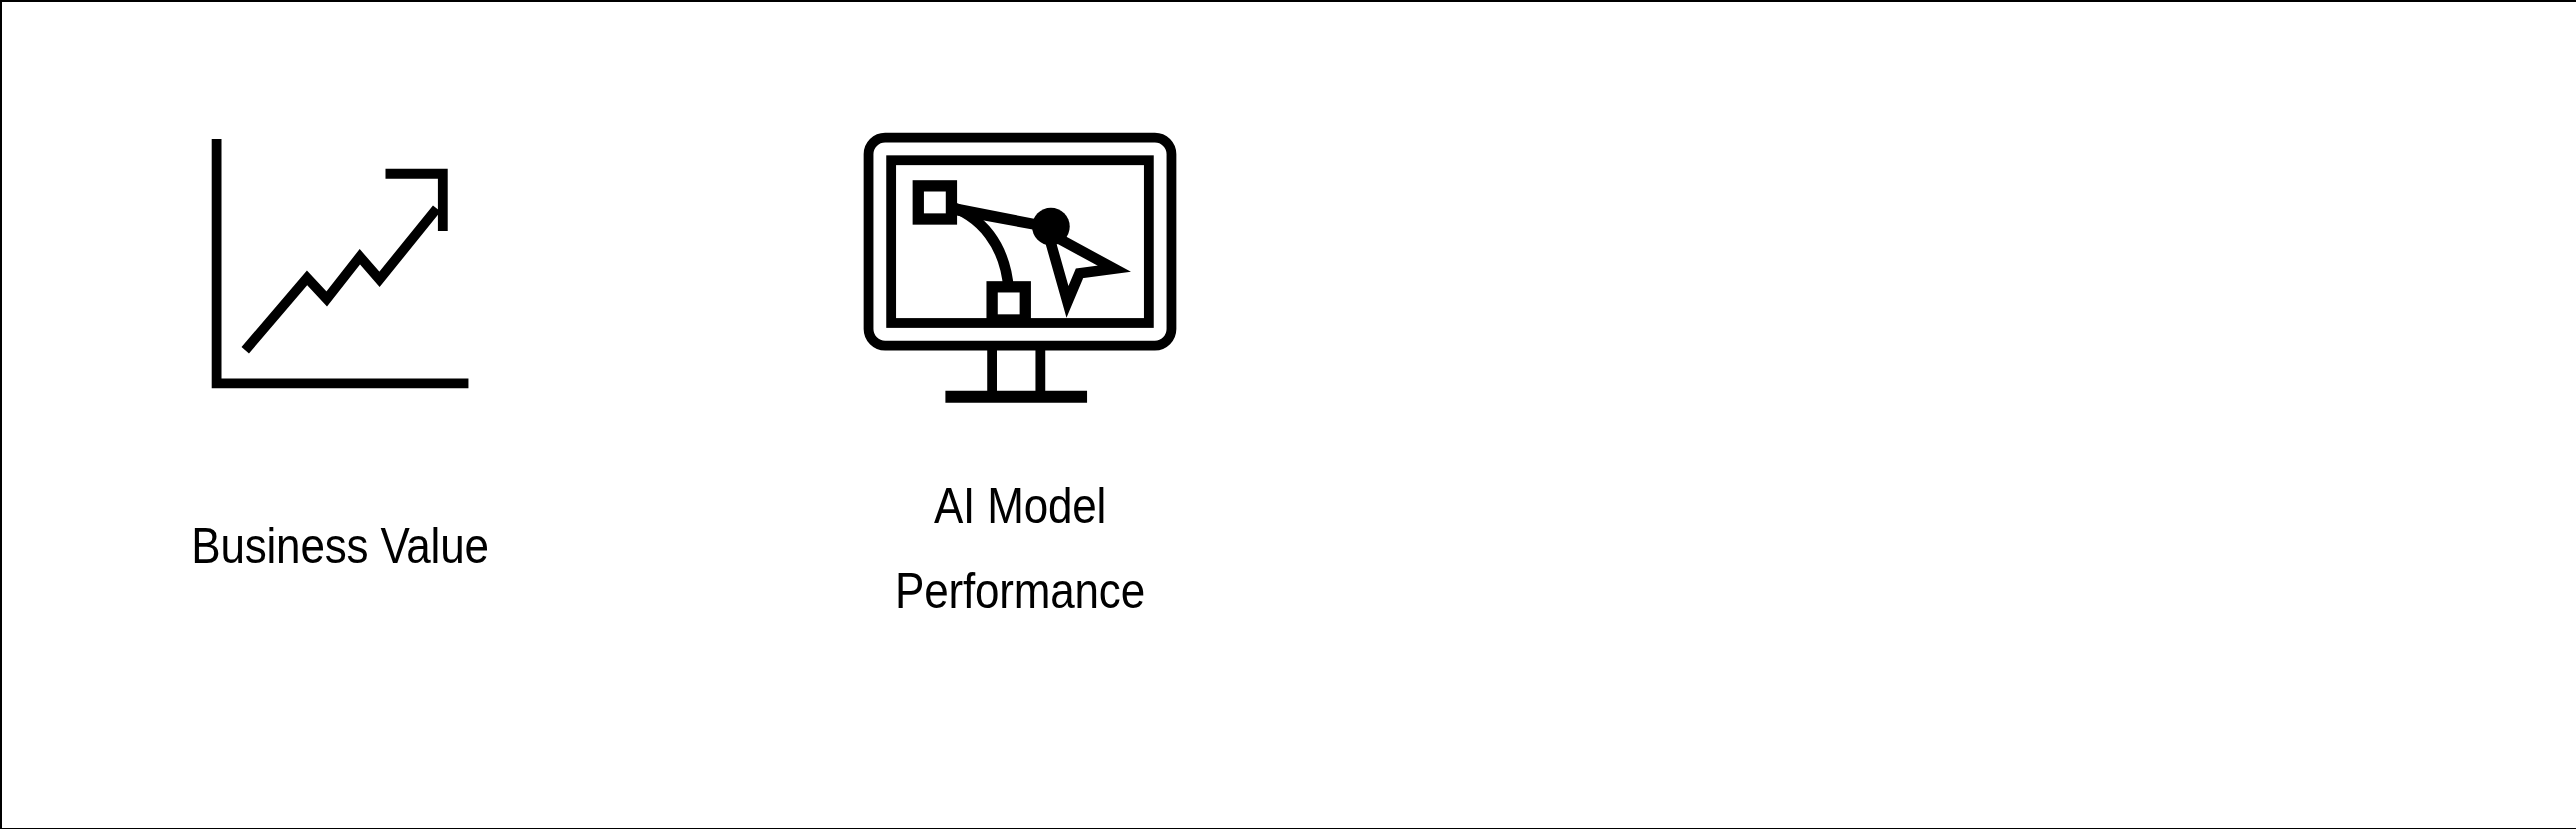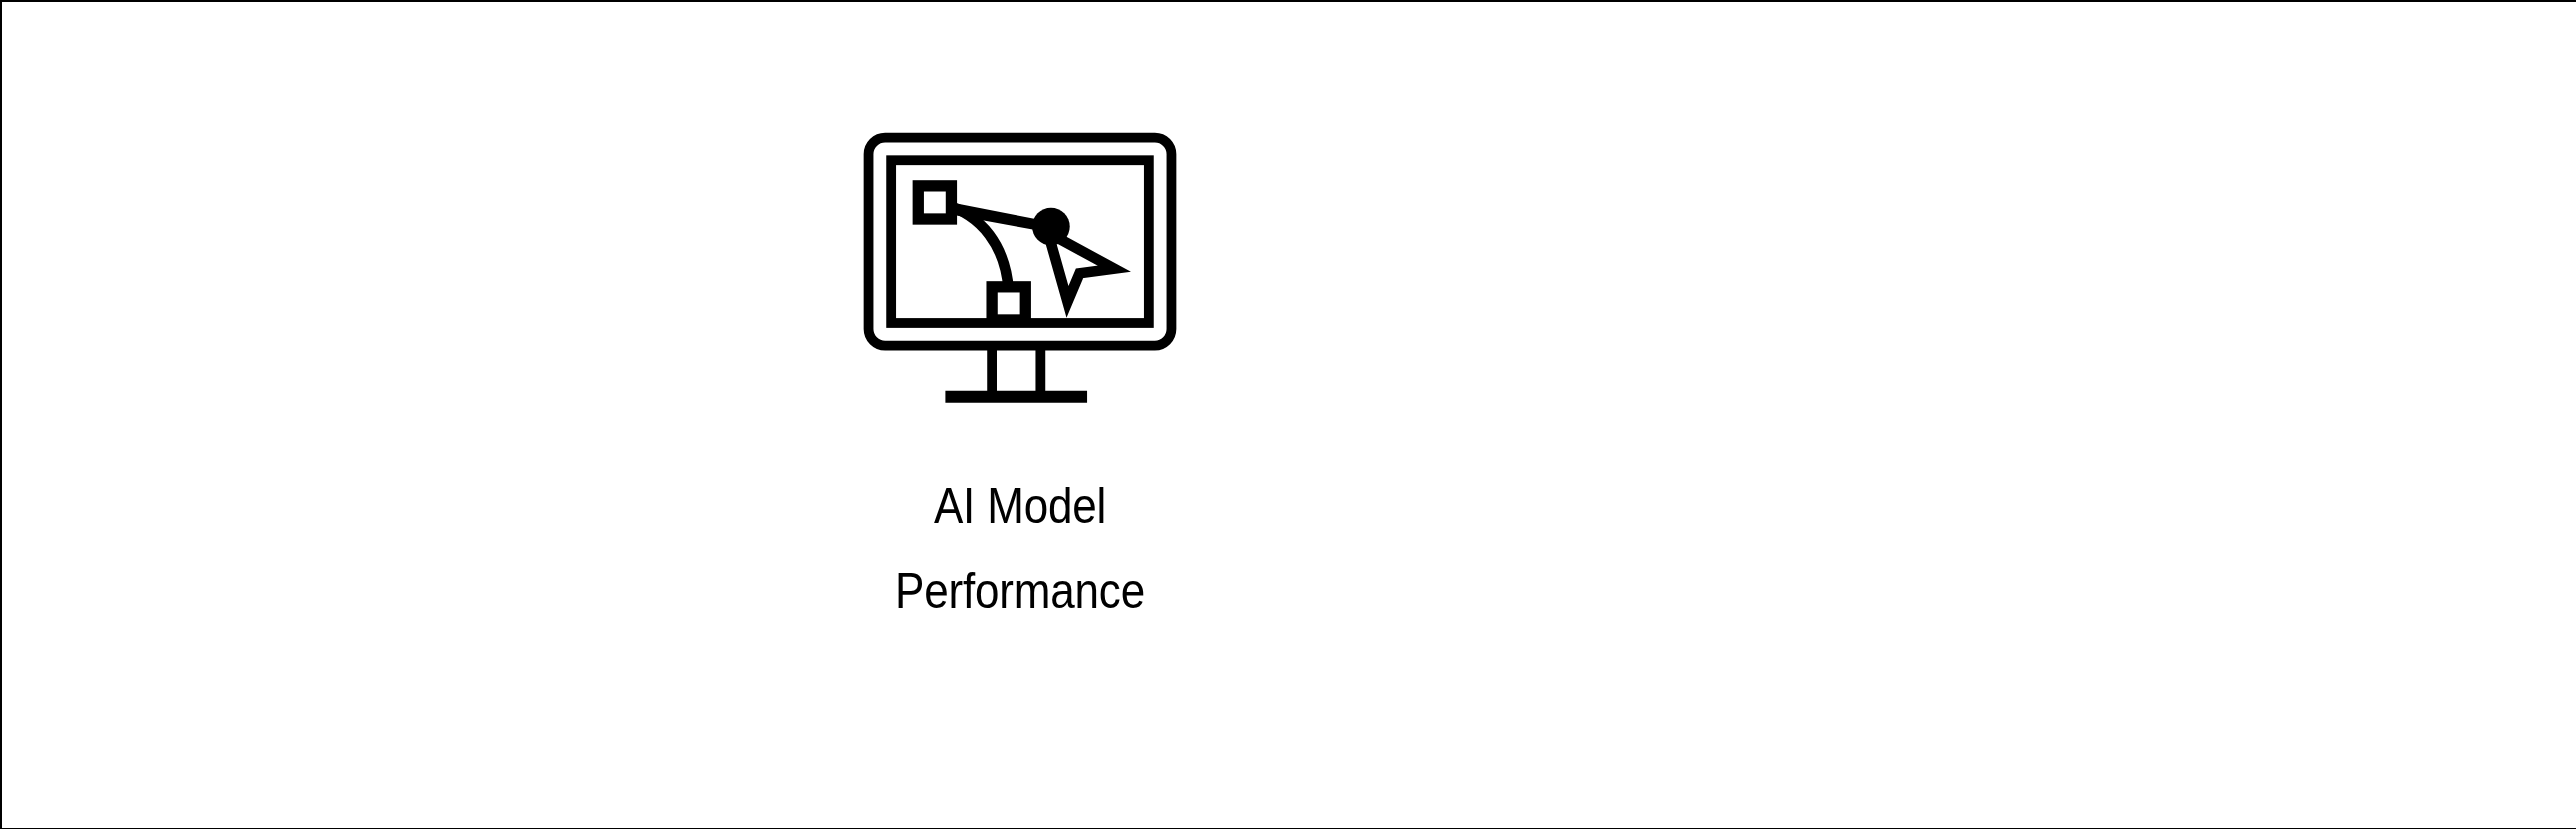--- a/index.html
+++ b/index.html
@@ -92,20 +92,35 @@
     left: 41px;
     top: 462px;
     width: 596px;
   }
 </style>
 </head>
 <body>
 
 <div id="canvas">
 
+  <div class="group" id="group-business-value">
+
+    <div class="icon-box" id="icon-growth-chart">
+      <svg viewBox="0 0 374 370" xmlns="http://www.w3.org/2000/svg" fill="none" stroke="#000000" stroke-width="13" stroke-linecap="butt" stroke-linejoin="miter">
+
+        <path d="M 26 20 L 26 344 L 360 344"></path>
+
+        <path d="M 64 300 L 146 204 L 172 232 L 216 176 L 242 206 L 318 112"></path>
+
+        <path d="M 250 66 L 326 66 L 326 142"></path>
+      </svg>
+    </div>
+
+    <div class="label" id="label-business-value">Business Value</div>
+  </div>
 
   <div class="group" id="group-ai-model-performance">
 
     <div class="icon-box" id="icon-model-monitor">
       <svg viewBox="0 0 430 382" xmlns="http://www.w3.org/2000/svg">
         <g fill="none" stroke="#000000" stroke-width="13" stroke-linecap="butt" stroke-linejoin="miter">
 
           <rect x="14" y="14" width="402" height="276" rx="22" ry="22"></rect>
 
           <rect x="44" y="44" width="342" height="216"></rect>

